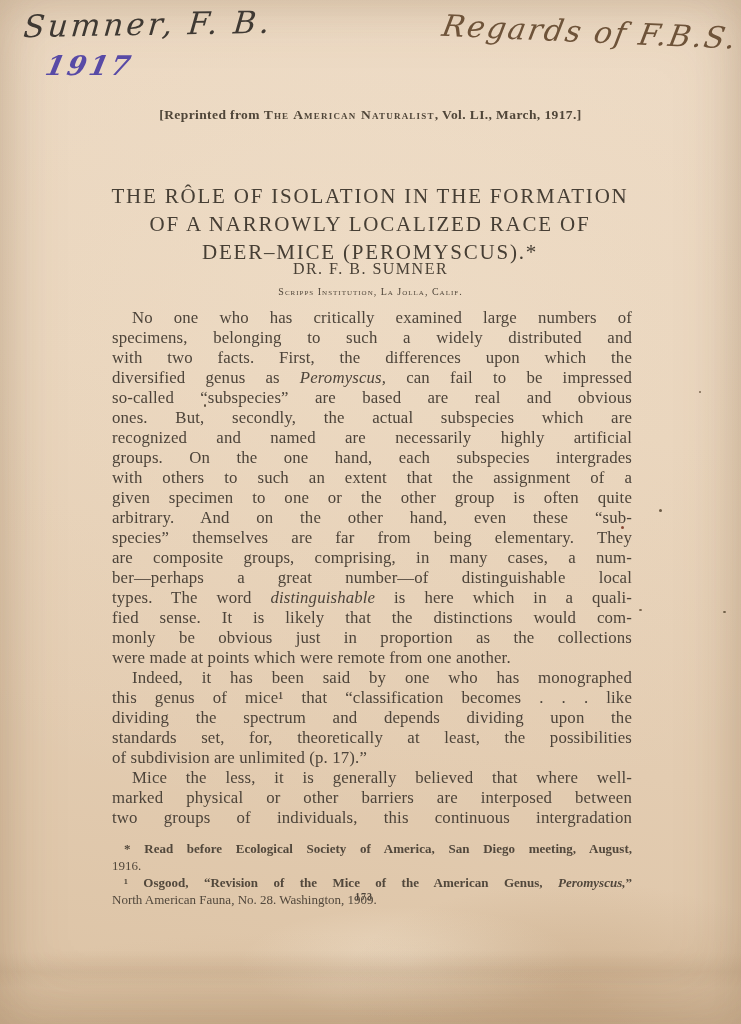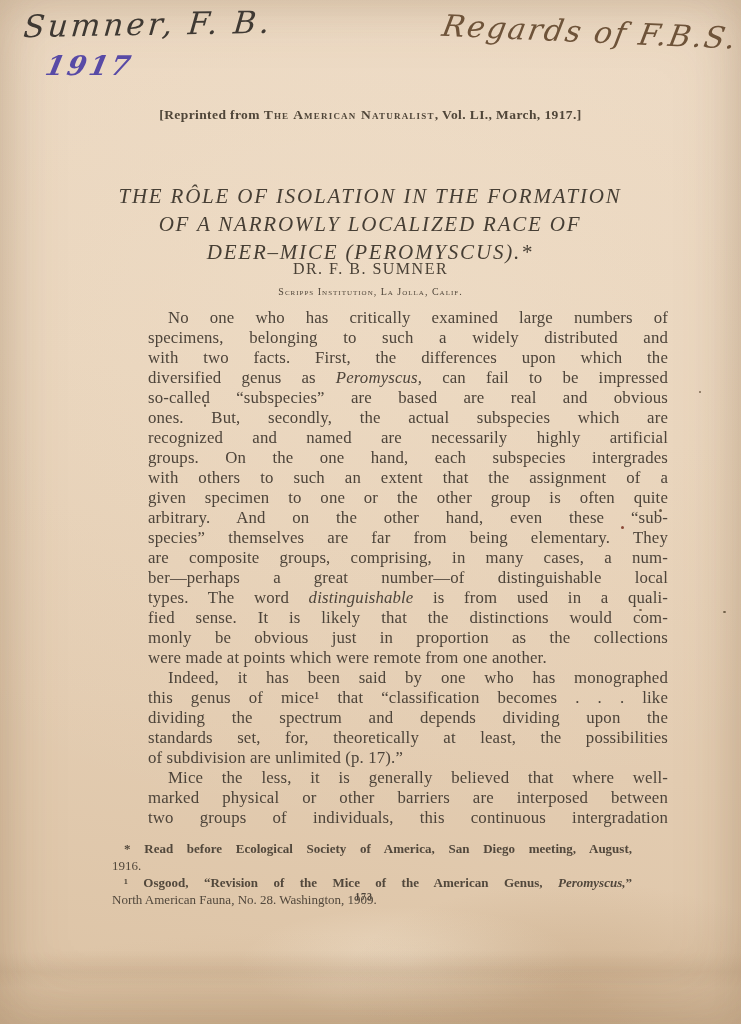--- a/index.html
+++ b/index.html
@@ -20,25 +20,25 @@
   }
   
   .hw { position: absolute; font-family: "DejaVu Serif", serif; font-style: italic; white-space: nowrap; }
   .hw-name { left: 24px; top: 6px; font-size: 31px; letter-spacing: 3px; transform: skewX(-6deg) rotate(-1deg); color: #3f3933; }
   .hw-year { left: 46px; top: 50px; font-size: 27px; font-weight: bold; letter-spacing: 3px; transform: skewX(-12deg); color: #584aa6; }
   .hw-regards { left: 446px; top: 8px; font-size: 30px; letter-spacing: 2px; transform: rotate(2.5deg) skewX(-8deg); transform-origin: left top; color: #6e5339; }
   
   .reprint { position: absolute; left: 0; width: 100%; top: 107px; text-align: center; font-size: 13.5px; letter-spacing: 0.4px; color: #504639; font-weight: bold; }
   .sc { font-variant: small-caps; }
   .reprint .sc { letter-spacing: 1.2px; }
-  .title { position: absolute; left: 60px; width: 620px; top: 182px; font-size: 21px; letter-spacing: 1.8px; color: #463e34; font-style: italic; }
+  .title { position: absolute; left: 60px; width: 620px; top: 182px; font-size: 21px; letter-spacing: 1.8px; color: #463e34; }
   .title .line { text-align: center; line-height: 28px; text-align-last: center; }
   .author { position: absolute; left: 0; width: 100%; top: 260px; text-align: center; font-size: 16px; letter-spacing: 1.5px; color: #4a4136; }
   .affiliation { position: absolute; left: 0; width: 100%; top: 286px; text-align: center; font-size: 10px; letter-spacing: 1px; color: #4f4539; }
-  .body-text { position: absolute; left: 112px; width: 520px; top: 308px; font-size: 16.8px; letter-spacing: 0.15px; margin-left: 36px; }
+  .body-text { position: absolute; left: 112px; width: 520px; top: 308px; font-size: 16.8px; letter-spacing: 0.15px; }
   .body-text .line { line-height: 20px; }
   .line { text-align: justify; text-align-last: justify; }
   .line.last { text-align-last: left; }
   .line.indent { text-indent: 20px; }
   .footnotes { position: absolute; left: 112px; width: 520px; top: 840px; font-size: 13px; color: #52483c; }
   .footnotes .line { line-height: 17px; }
   .footnotes .line.indent { text-indent: 12px; font-weight: bold; }
   .page-number { position: absolute; left: 104px; width: 520px; top: 891px; text-align: center; font-size: 10px; letter-spacing: 1px; color: #4d443a; font-weight: bold; }
   
   .speck { position: absolute; border-radius: 50%; }
@@ -79,21 +79,21 @@
       <div class="line"><span>so-called “subspecies” are based are real and obvious</span></div>
       <div class="line"><span>ones.  But, secondly, the actual subspecies which are</span></div>
       <div class="line"><span>recognized and named are necessarily highly artificial</span></div>
       <div class="line"><span>groups.  On the one hand, each subspecies intergrades</span></div>
       <div class="line"><span>with others to such an extent that the assignment of a</span></div>
       <div class="line"><span>given specimen to one or the other group is often quite</span></div>
       <div class="line"><span>arbitrary.  And on the other hand, even these “sub-</span></div>
       <div class="line"><span>species” themselves are far from being elementary.  They</span></div>
       <div class="line"><span>are composite groups, comprising, in many cases, a num-</span></div>
       <div class="line"><span>ber—perhaps a great number—of distinguishable local</span></div>
-      <div class="line"><span>types.  The word </span><i>distinguishable</i><span> is from used in a quali-</span></div>
+      <div class="line"><span>types.  The word </span><i>distinguishable</i><span> is here which in a quali-</span></div>
       <div class="line"><span>fied sense.  It is likely that the distinctions would com-</span></div>
       <div class="line"><span>monly be obvious just in proportion as the collections</span></div>
       <div class="line last"><span>were made at points which were remote from one another.</span></div>
       <div class="line indent"><span>Indeed, it has been said by one who has monographed</span></div>
       <div class="line"><span>this genus of mice¹ that “classification becomes . . . like</span></div>
       <div class="line"><span>dividing the spectrum and depends dividing upon the</span></div>
       <div class="line"><span>standards set, for, theoretically at least, the possibilities</span></div>
       <div class="line last"><span>of subdivision are unlimited (p. 17).”</span></div>
       <div class="line indent"><span>Mice the less, it is generally believed that where well-</span></div>
       <div class="line"><span>marked physical or other barriers are interposed between</span></div>

